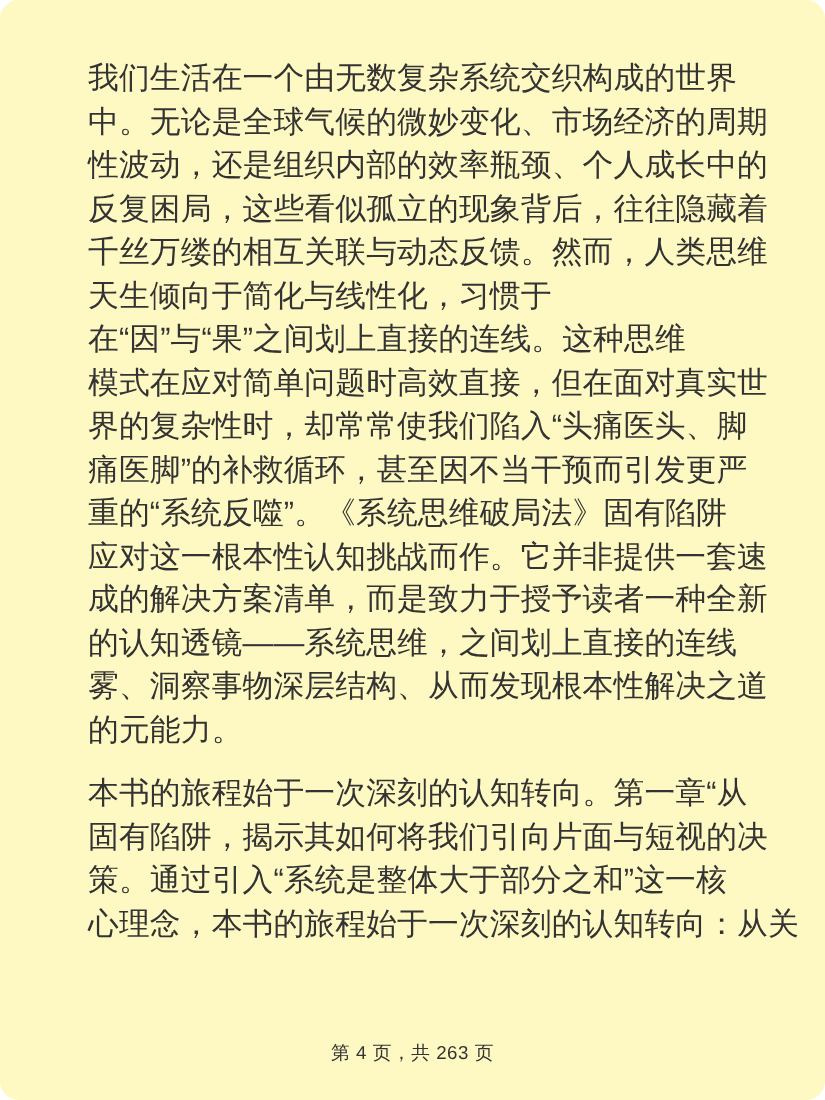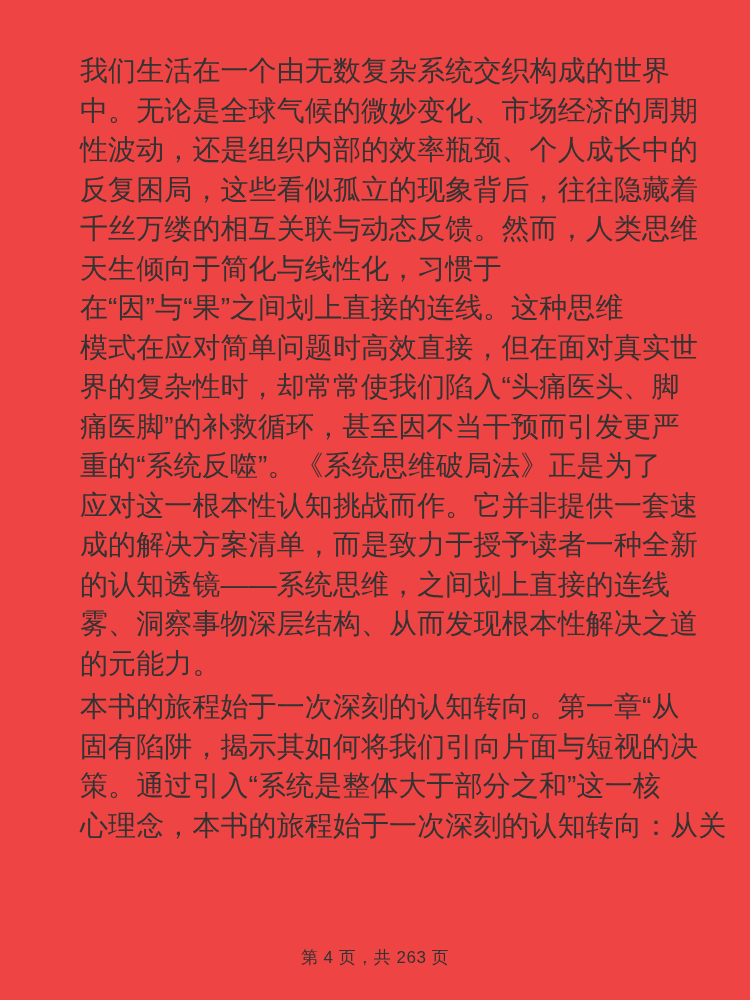--- a/index.html
+++ b/index.html
@@ -4,37 +4,38 @@
 <style>
   html, body {
     margin: 0;
     padding: 0;
     background: #ffffff;
   }
   .page {
     position: relative;
     width: 750px;
     height: 1000px;
-    background: #ef4444;
+    background: #fef9c3;
     overflow: hidden;
     font-family: "Liberation Sans", "DejaVu Sans", sans-serif;
+    border-radius: 17px;
   }
   .content {
     position: absolute;
     left: 80px;
     top: 51px;
     width: 596px;
     font-size: 28px;
     line-height: 39.5px;
     font-weight: 400;
     color: #333333;
     text-align: left;
   }
   .paragraph { margin: 0; padding: 0; }
-  .paragraph + .paragraph { margin-top: 4px; }
+  .paragraph + .paragraph { margin-top: 18px; }
   .text-line {
     white-space: nowrap;
     letter-spacing: 0.1px;
   }
   .page-footer {
     position: absolute;
     left: 0;
     right: 0;
     top: 948px;
     text-align: center;
@@ -54,21 +55,21 @@
       <div class="text-line">我们生活在一个由无数复杂系统交织构成的世界</div>
       <div class="text-line">中。无论是全球气候的微妙变化、市场经济的周期</div>
       <div class="text-line">性波动，还是组织内部的效率瓶颈、个人成长中的</div>
       <div class="text-line">反复困局，这些看似孤立的现象背后，往往隐藏着</div>
       <div class="text-line">千丝万缕的相互关联与动态反馈。然而，人类思维</div>
       <div class="text-line">天生倾向于简化与线性化，习惯于</div>
       <div class="text-line">在“因”与“果”之间划上直接的连线。这种思维</div>
       <div class="text-line">模式在应对简单问题时高效直接，但在面对真实世</div>
       <div class="text-line">界的复杂性时，却常常使我们陷入“头痛医头、脚</div>
       <div class="text-line">痛医脚”的补救循环，甚至因不当干预而引发更严</div>
-      <div class="text-line">重的“系统反噬”。《系统思维破局法》正是为了</div>
+      <div class="text-line">重的“系统反噬”。《系统思维破局法》固有陷阱</div>
       <div class="text-line">应对这一根本性认知挑战而作。它并非提供一套速</div>
       <div class="text-line">成的解决方案清单，而是致力于授予读者一种全新</div>
       <div class="text-line">的认知透镜——系统思维，之间划上直接的连线</div>
       <div class="text-line">雾、洞察事物深层结构、从而发现根本性解决之道</div>
       <div class="text-line">的元能力。</div>
     </div>
 
     <div class="paragraph">
       <div class="text-line">本书的旅程始于一次深刻的认知转向。第一章“从</div>
       <div class="text-line">固有陷阱，揭示其如何将我们引向片面与短视的决</div>

